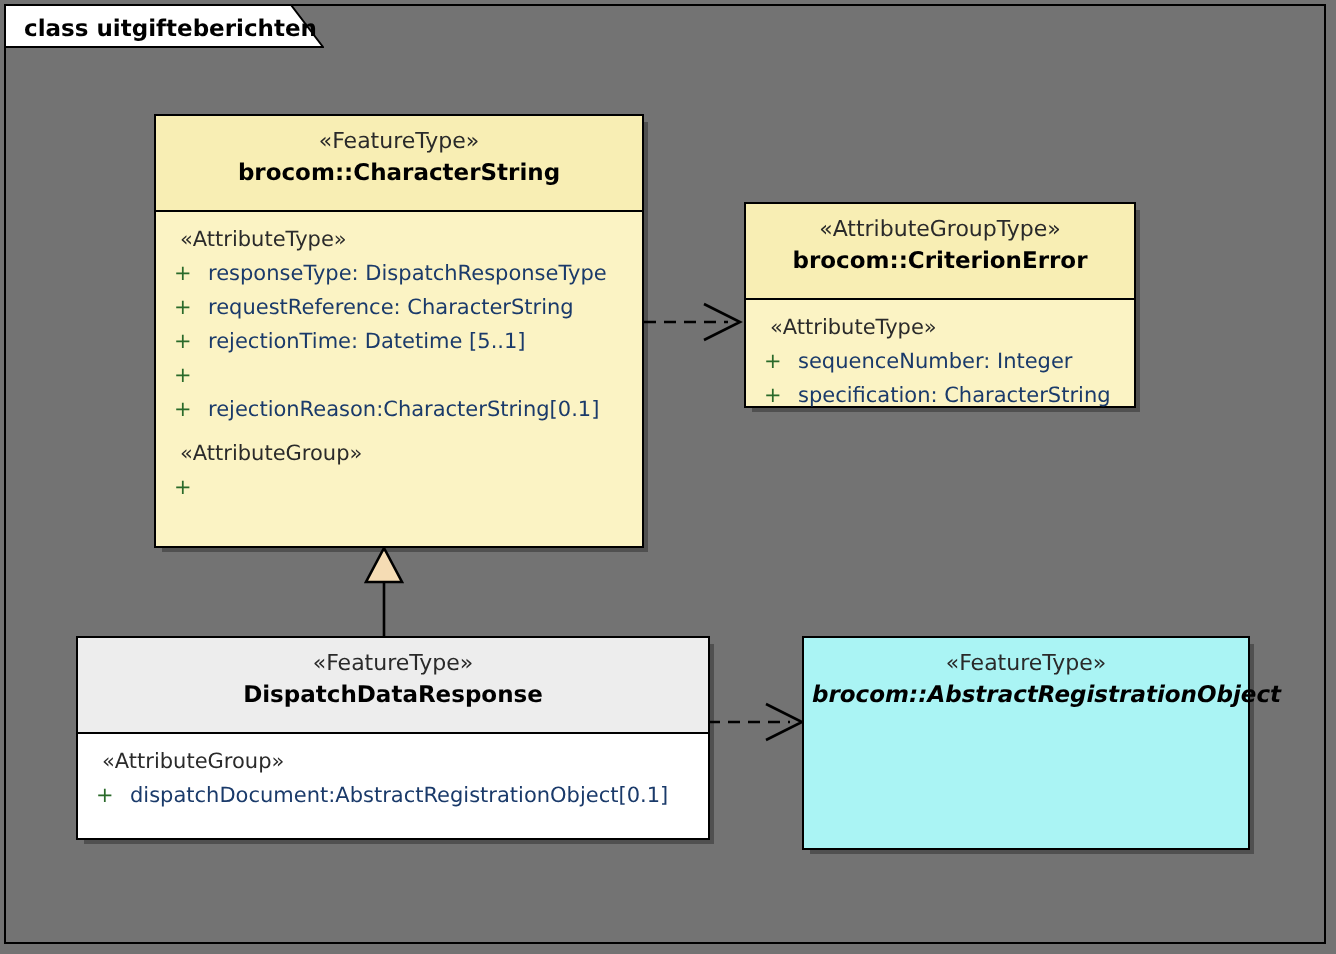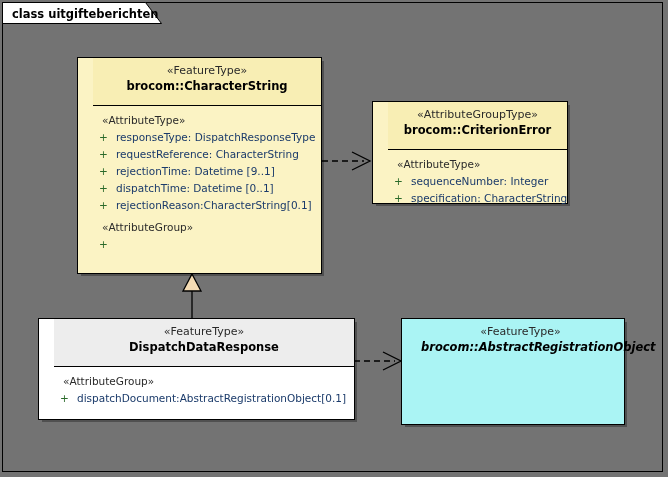--- a/index.html
+++ b/index.html
@@ -43,21 +43,20 @@
   .uml-box {
     position: absolute;
     box-sizing: border-box;
     border: 1.4px solid #000000;
     box-shadow: 3px 3px 0 -1px rgba(0,0,0,0.30);
   }
   .uml-header {
     box-sizing: border-box;
     text-align: center;
     padding: 5px 4px 5px 4px;
-    margin-left: 15px;
   }
   .uml-header.with-divider {
     border-bottom: 1.4px solid #000000;
   }
   .stereo {
     font-size: 11px;
     color: #2a2a2a;
     line-height: 15px;
     white-space: nowrap;
   }
@@ -66,21 +65,21 @@
     font-weight: bold;
     color: #000000;
     line-height: 16px;
     white-space: nowrap;
   }
   .cls-name.abstract {
     font-style: italic;
   }
   .uml-body {
     box-sizing: border-box;
-    padding: 6px 4px 6px 18px;
+    padding: 6px 4px 6px 6px;
   }
   .group-label {
     font-size: 10.5px;
     color: #2a2a2a;
     line-height: 17px;
     padding-left: 6px;
     white-space: nowrap;
   }
   .attr-row {
     display: flex;
@@ -162,25 +161,24 @@
       <div class="attr-row">
         <span class="attr-vis">+</span>
         <span class="attr-text">responseType: DispatchResponseType</span>
       </div>
       <div class="attr-row">
         <span class="attr-vis">+</span>
         <span class="attr-text">requestReference: CharacterString</span>
       </div>
       <div class="attr-row">
         <span class="attr-vis">+</span>
-        <span class="attr-text">rejectionTime: Datetime [9..1]</span>
-      </div>
-      <div class="attr-row">
-        <span class="attr-vis">+</span>
-        <span class="attr-text">dispatchTime: Datetime [0..1]</span>
+        <span class="attr-text">rejectionTime: Datetime [5..1]</span>
+      </div>
+      <div class="attr-row">
+        <span class="attr-vis">+</span>
       </div>
       <div class="attr-row">
         <span class="attr-vis">+</span>
         <span class="attr-text">rejectionReason:CharacterString[0.1]</span>
       </div>
       <div class="group-label" style="padding-top:5px;">«AttributeGroup»</div>
       <div class="attr-row">
         <span class="attr-vis">+</span>
       </div>
     </div>

